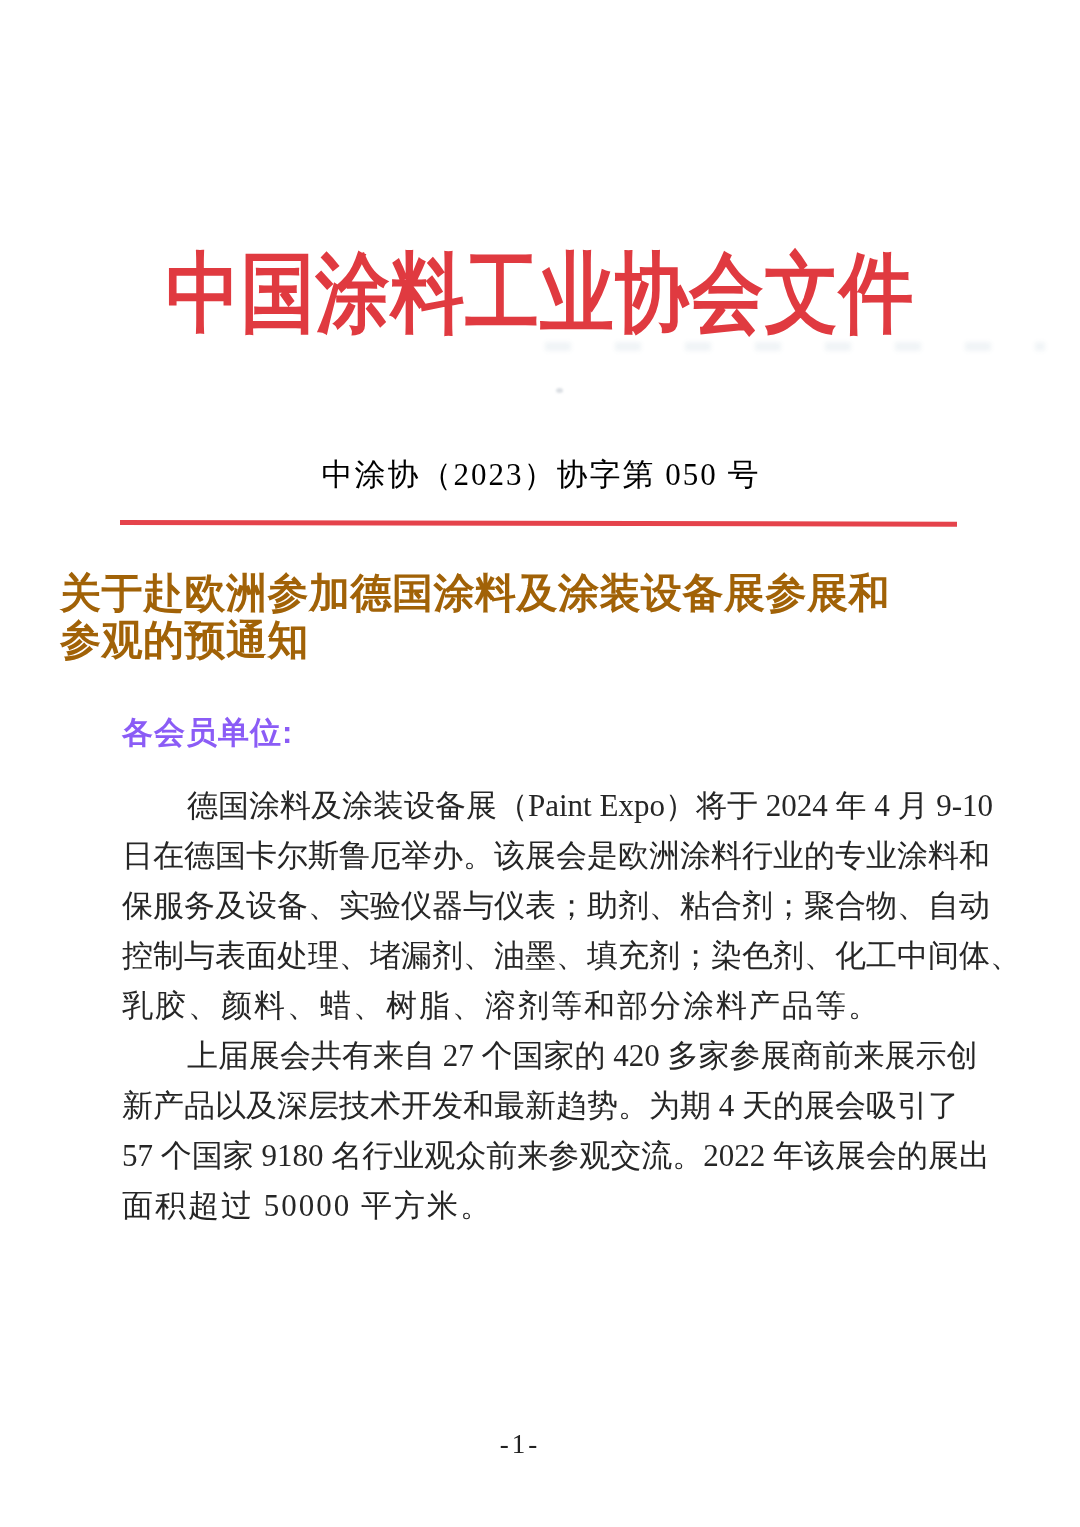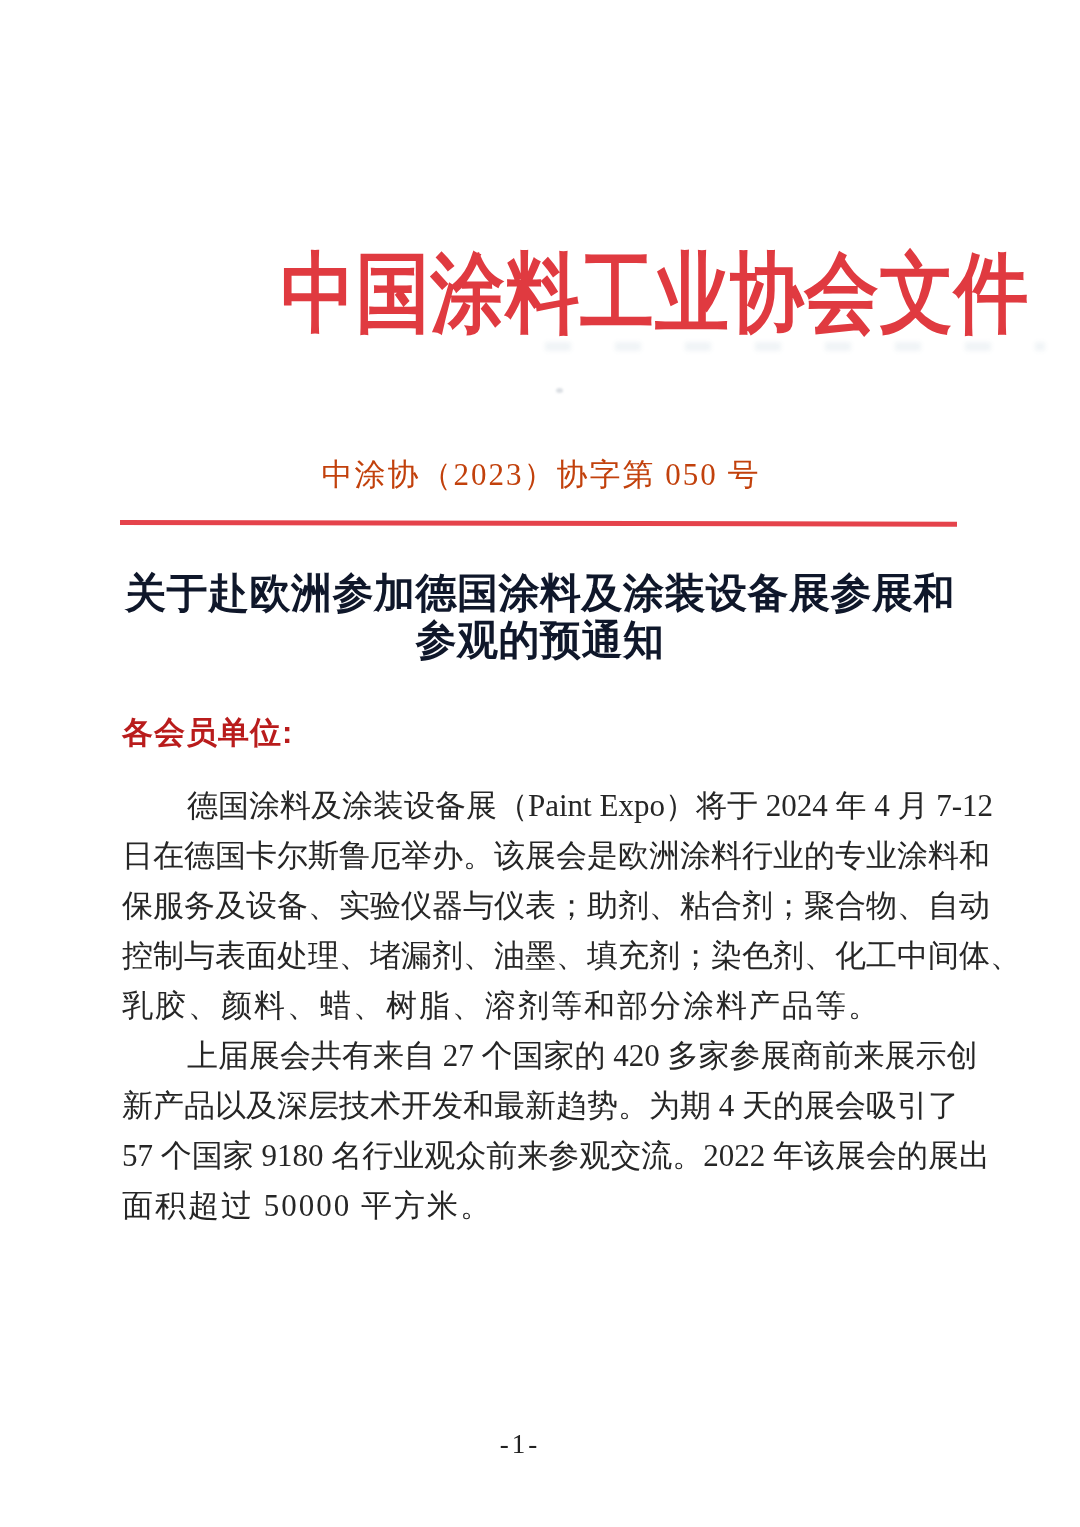--- a/index.html
+++ b/index.html
@@ -30,69 +30,68 @@
     top: 388px; left: 556px;
     width: 7px; height: 5px;
     background: rgba(150,160,175,0.35);
     filter: blur(1px);
     border-radius: 50%;
   }
 
   .org-title-wrap {
     position: absolute;
     top: 248px; left: 0; right: 0;
-    text-align: right;
+    text-align: center;
     white-space: nowrap;
     text-decoration: underline;
   }
   .org-title {
     display: inline-block;
     font-size: 84px;
     line-height: 92px;
     font-weight: bold;
     letter-spacing: 1px;
     transform: scaleX(0.88) scaleY(1.04);
     transform-origin: center;
   }
 
   .doc-number {
     position: absolute;
     top: 454px; left: 2px; right: 0;
     text-align: center;
     font-size: 31px;
     letter-spacing: 2px;
-    color: #c2410c;
+    color: #000000;
   }
 
   .red-divider {
     position: absolute;
     top: 520px; left: 120px;
     width: 837px; height: 5px;
     transform: rotate(0.12deg);
     transform-origin: left center;
   }
 
   .doc-title {
     position: absolute;
     top: 570px; left: 60px; right: 60px;
-    text-align: center;
     font-weight: bold;
     font-size: 41px;
     line-height: 47px;
-    color: #0f172a;
+    color: #a16207;
     letter-spacing: 0.5px;
   }
 
   .salutation {
     position: absolute;
     top: 712px; left: 122px;
     font-family: "Liberation Sans", "DejaVu Sans", sans-serif;
     font-weight: bold;
     font-size: 31px;
-    color: #b91c1c;
+    color: #8b5cf6;
     letter-spacing: 1px;
   }
 
   .body-block {
     position: absolute;
     top: 781px; left: 122px;
     width: 835px;
     font-size: 31px;
     color: #262626;
   }
@@ -132,21 +131,21 @@
   <div class="red-divider" style="background: rgb(229, 67, 75);"></div>
 
   <div class="doc-title">
     <div>关于赴欧洲参加德国涂料及涂装设备展参展和</div>
     <div>参观的预通知</div>
   </div>
 
   <div class="salutation">各会员单位:</div>
 
   <div class="body-block">
-      <div class="body-line first">德国涂料及涂装设备展（Paint Expo）将于 2024 年 4 月 7-12</div>
+      <div class="body-line first">德国涂料及涂装设备展（Paint Expo）将于 2024 年 4 月 9-10</div>
       <div class="body-line">日在德国卡尔斯鲁厄举办。该展会是欧洲涂料行业的专业涂料和</div>
       <div class="body-line">保服务及设备、实验仪器与仪表；助剂、粘合剂；聚合物、自动</div>
       <div class="body-line">控制与表面处理、堵漏剂、油墨、填充剂；染色剂、化工中间体、</div>
       <div class="body-line last">乳胶、颜料、蜡、树脂、溶剂等和部分涂料产品等。</div>
       <div class="body-line first">上届展会共有来自 27 个国家的 420 多家参展商前来展示创</div>
       <div class="body-line">新产品以及深层技术开发和最新趋势。为期 4 天的展会吸引了</div>
       <div class="body-line">57 个国家 9180 名行业观众前来参观交流。2022 年该展会的展出</div>
       <div class="body-line last">面积超过 50000 平方米。</div>
     </div>
 

